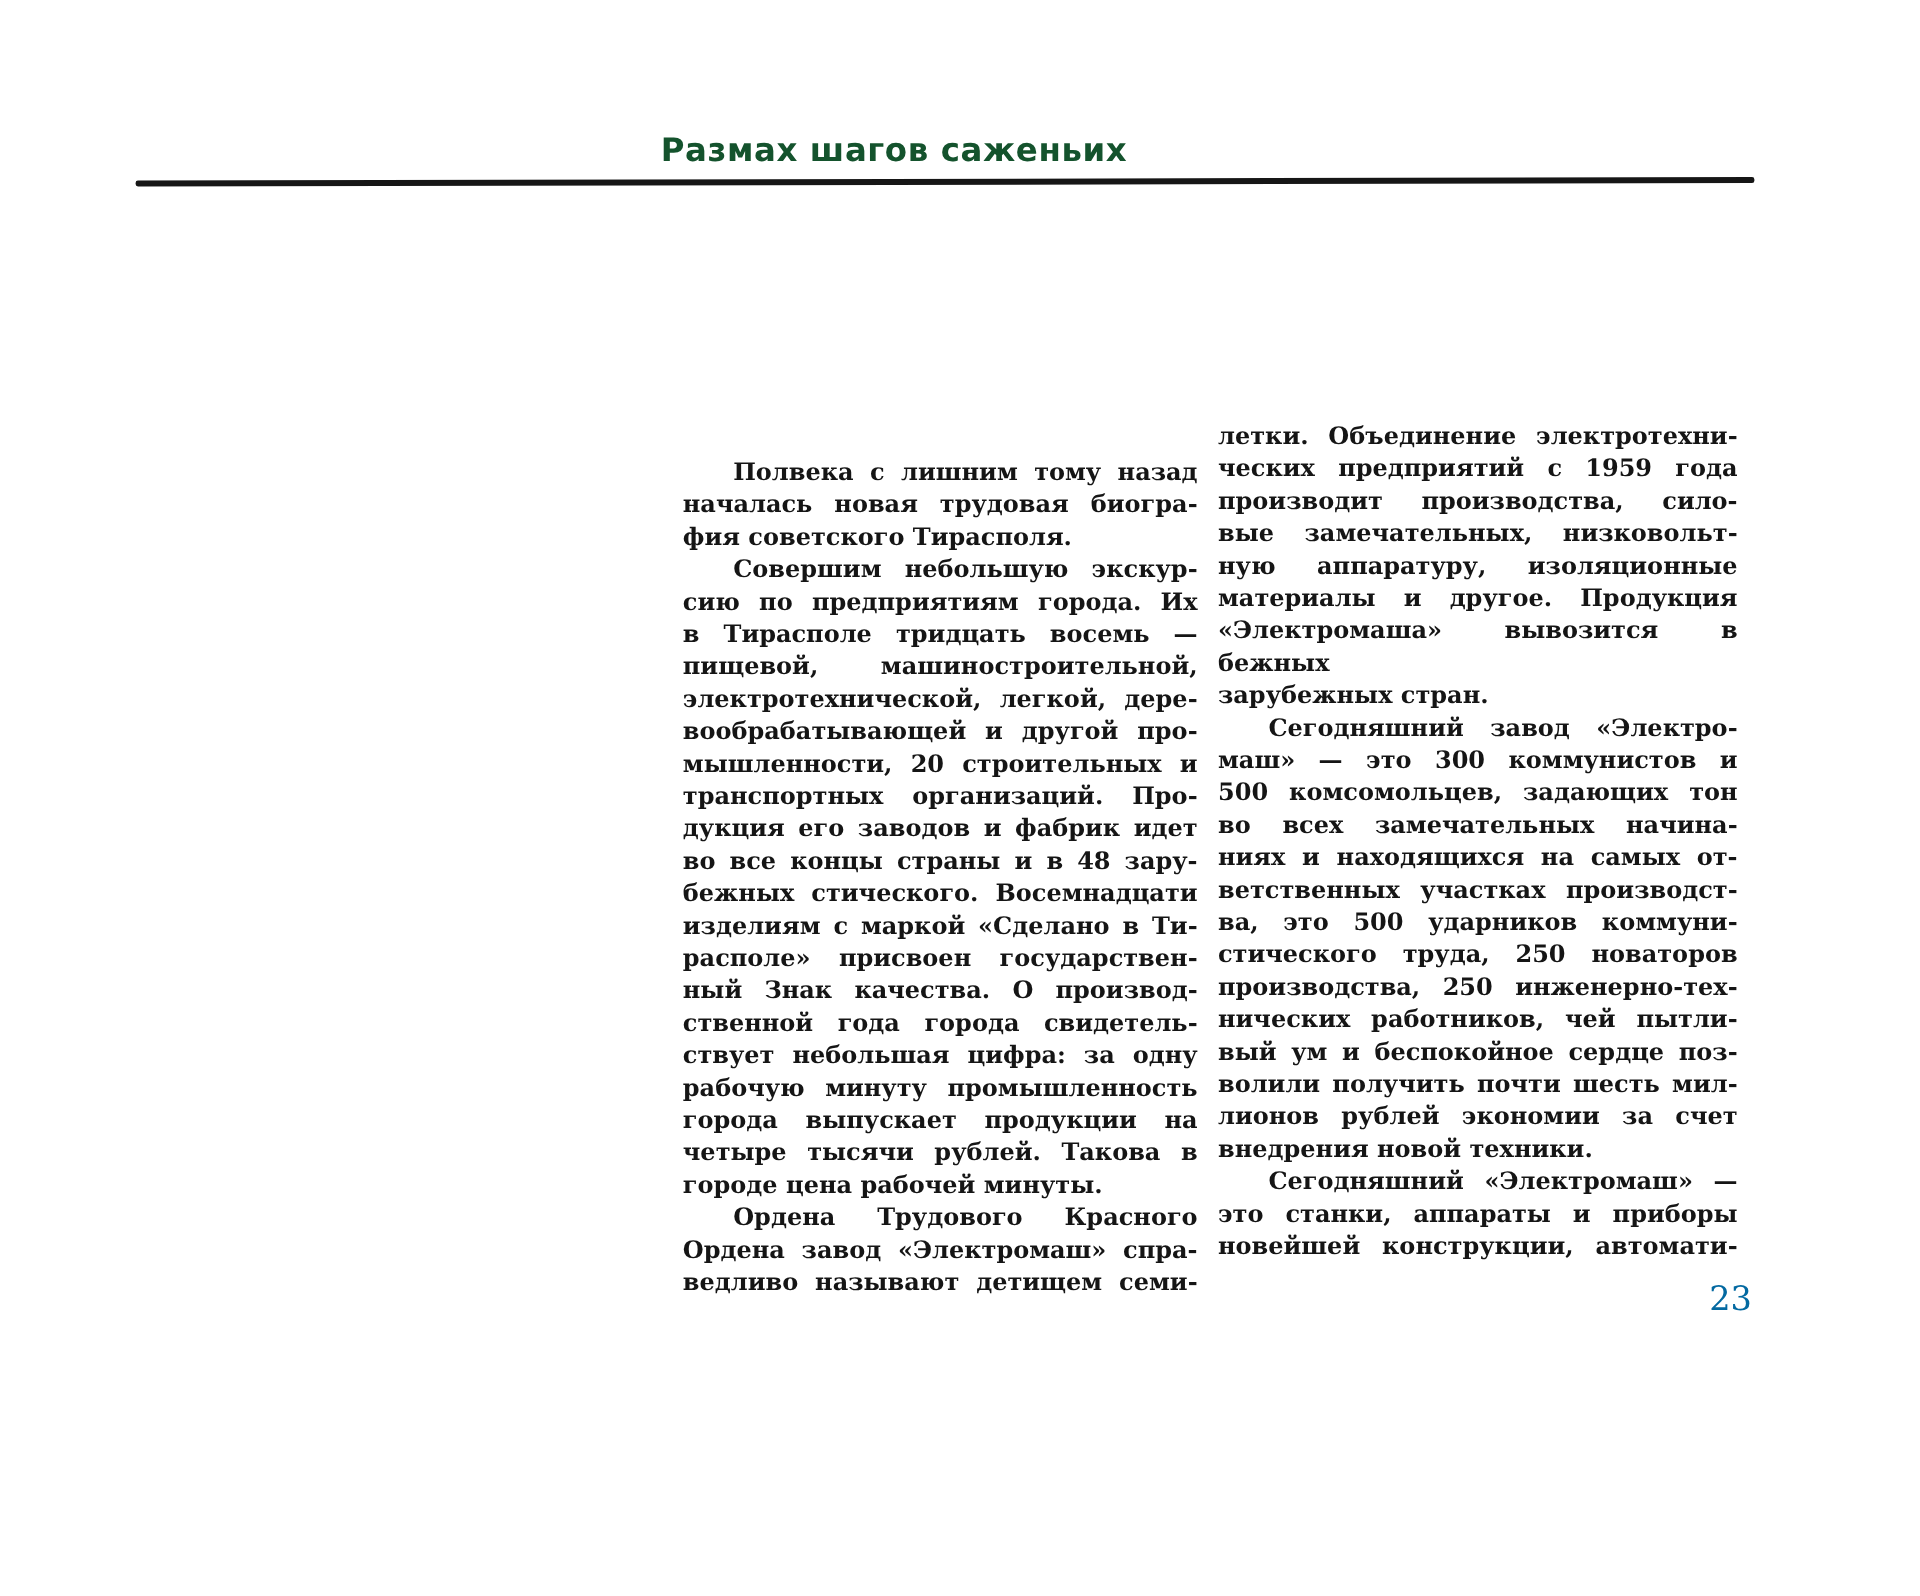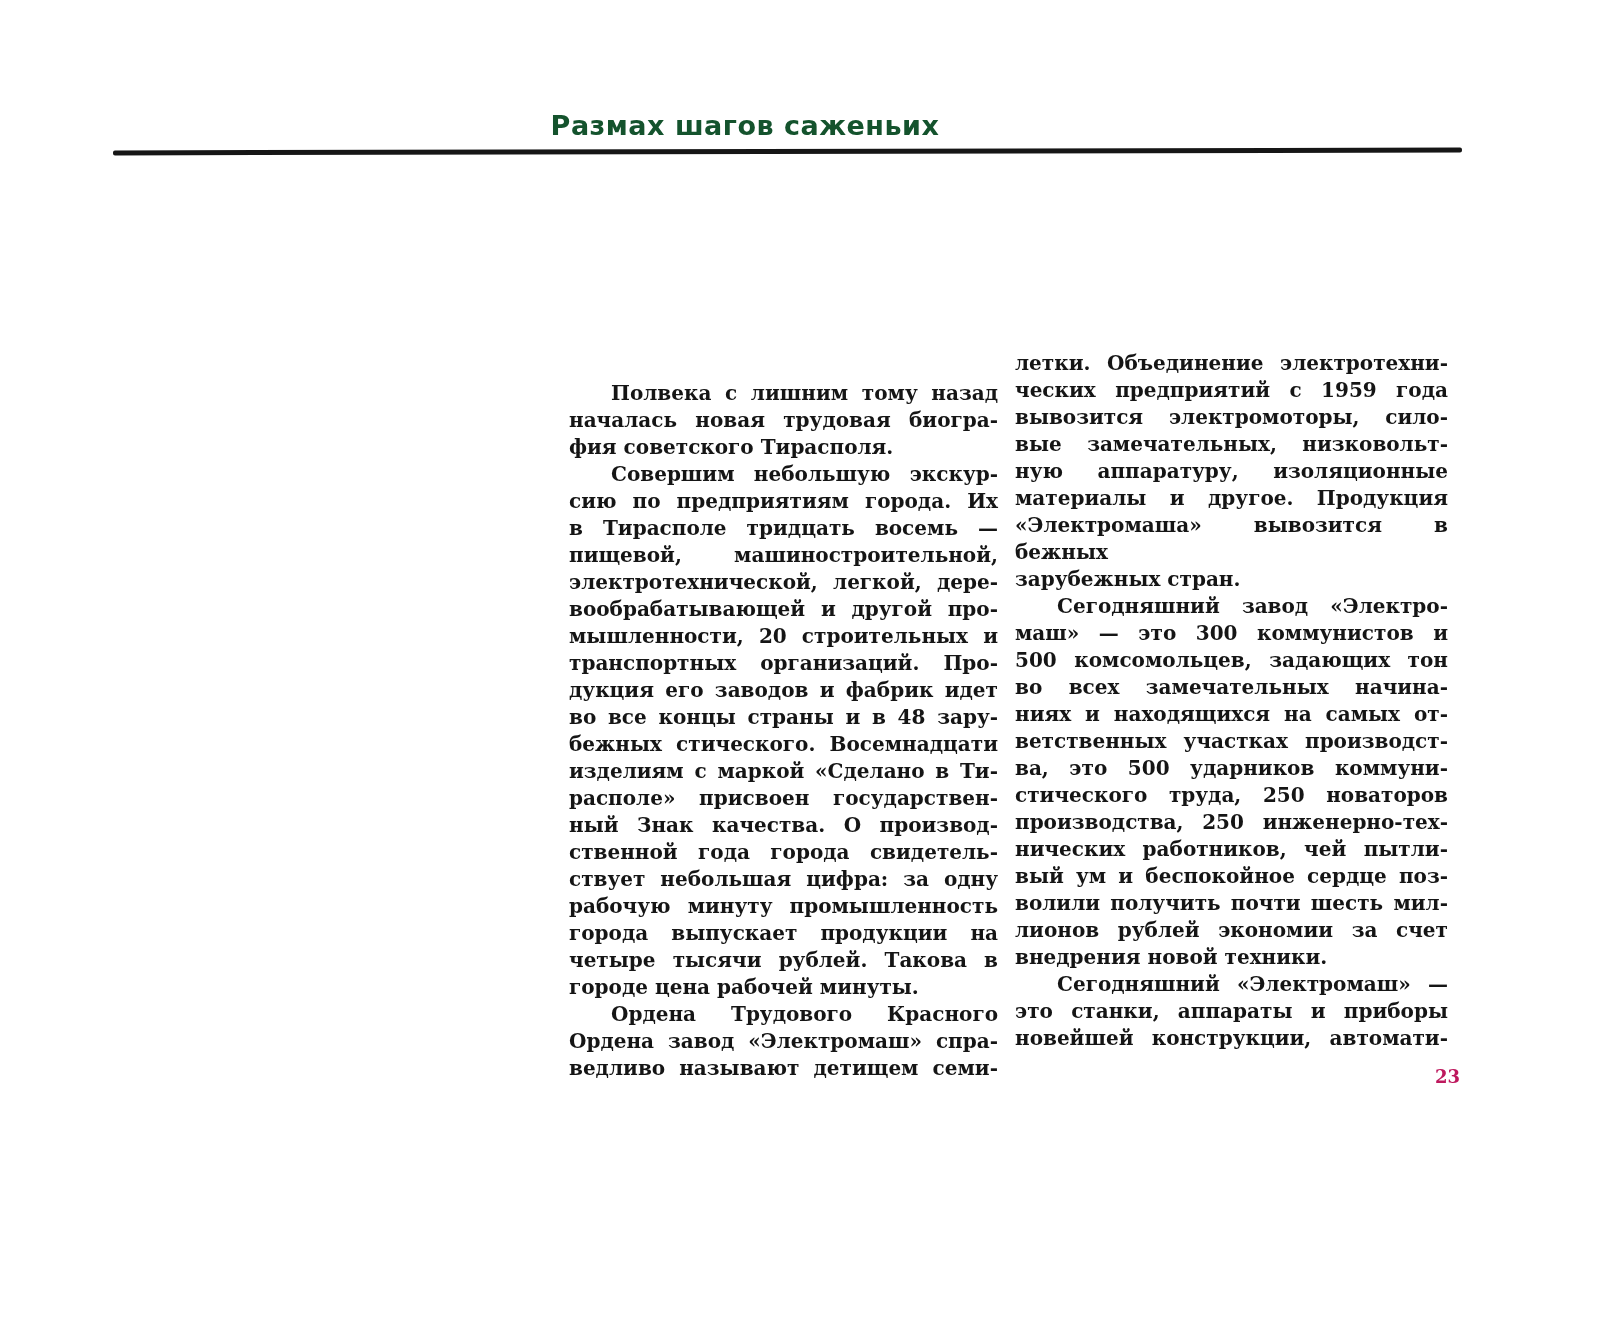--- a/index.html
+++ b/index.html
@@ -53,23 +53,23 @@
     white-space: normal;
   }
   .line.indent   { padding-left: 42px; }
   .line.para-end { text-align-last: left; }
   .page-number {
     position: absolute;
     top: 1066px;
     left: 1360px;
     width: 100px;
     text-align: right;
-    font-weight: 700;
-    font-size: 18px;
-    color: #be185d;
+    font-weight: 400;
+    font-size: 28px;
+    color: #0369a1;
   }
 </style>
 </head>
 <body>
 
 <div class="page">
   <div class="running-head">Размах шагов саженьих</div>
   <div class="head-rule"></div>
   <div class="column column-left" id="col-left">
       <div class="line indent">Полвека с лишним тому назад</div>
@@ -95,21 +95,21 @@
       <div class="line">города выпускает продукции на</div>
       <div class="line">четыре тысячи рублей. Такова в</div>
       <div class="line para-end">городе цена рабочей минуты.</div>
       <div class="line indent">Ордена Трудового Красного</div>
       <div class="line">Ордена завод «Электромаш» спра-</div>
       <div class="line">ведливо называют детищем семи-</div>
     </div>
   <div class="column column-right" id="col-right">
       <div class="line">летки. Объединение электротехни-</div>
       <div class="line">ческих предприятий с 1959 года</div>
-      <div class="line">вывозится электромоторы, сило-</div>
+      <div class="line">производит производства, сило-</div>
       <div class="line">вые замечательных, низковольт-</div>
       <div class="line">ную аппаратуру, изоляционные</div>
       <div class="line">материалы и другое. Продукция</div>
       <div class="line">«Электромаша» вывозится в бежных</div>
       <div class="line para-end">зарубежных стран.</div>
       <div class="line indent">Сегодняшний завод «Электро-</div>
       <div class="line">маш» — это 300 коммунистов и</div>
       <div class="line">500 комсомольцев, задающих тон</div>
       <div class="line">во всех замечательных начина-</div>
       <div class="line">ниях и находящихся на самых от-</div>

